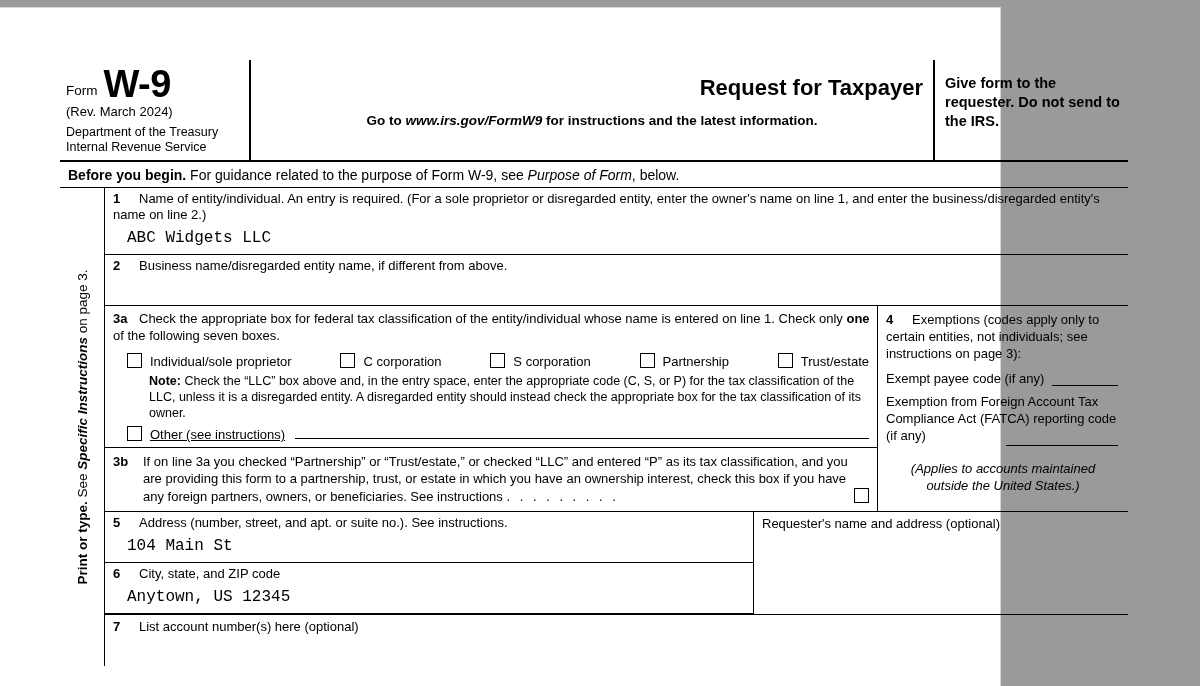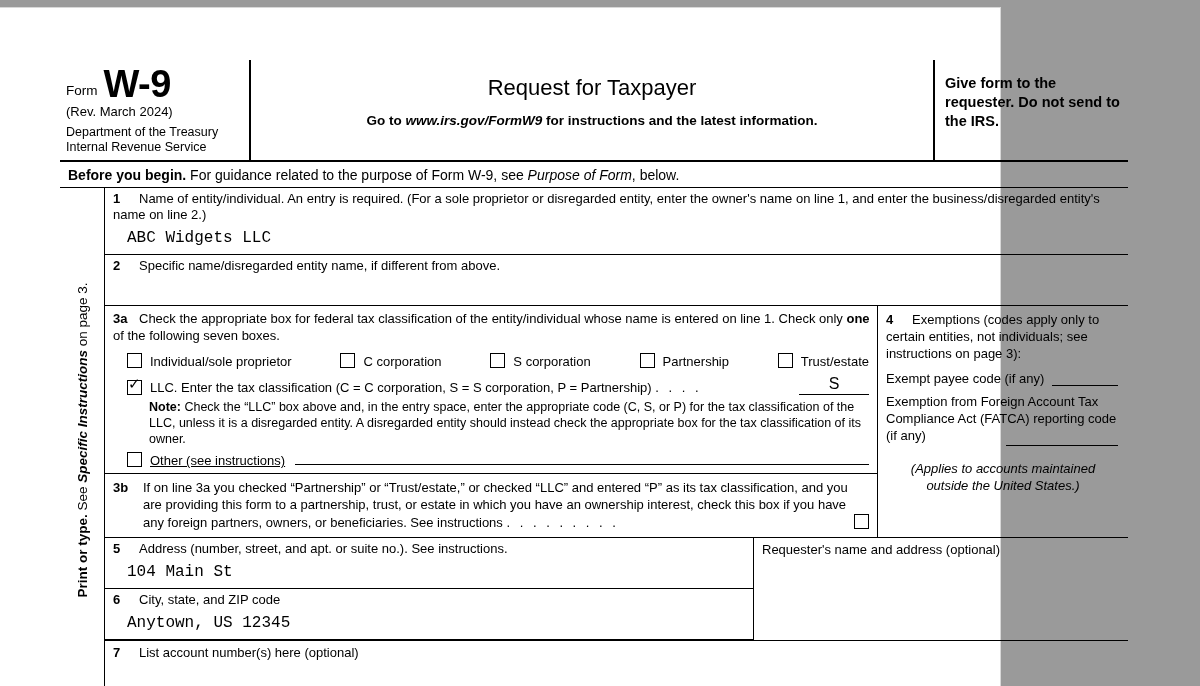--- a/index.html
+++ b/index.html
@@ -53,21 +53,21 @@
   .w9 { font-size: 38px; font-weight: bold; letter-spacing: -0.5px; line-height: 0.95; }
   .rev { font-size: 13px; margin-top: 3px; }
   .dept { font-size: 12.5px; margin-top: 5px; line-height: 1.22; }
 
   .hdr-mid {
     flex: 1;
     text-align: center;
     padding: 14px 10px 8px 10px;
     border-right: 2.5px solid #000;
   }
-  .title1 { font-size: 22px; font-weight: normal; line-height: 1.3; }
+  .title1 { font-size: 22px; font-weight: bold; line-height: 1.3; text-align: right; }
   .goto { font-size: 13.5px; font-weight: bold; margin-top: 10px; }
   .goto .it { font-style: italic; }
 
   .hdr-right {
     width: 175px;
     padding: 14px 8px 8px 10px;
     font-size: 14.5px;
     font-weight: bold;
     line-height: 1.32;
   }
@@ -255,21 +255,21 @@
 
           <div class="row">
             <div class="rowline">
               <span class="numlbl">1</span><span>Name of entity/individual. An entry is required. (For a sole proprietor or disregarded entity, enter the owner's name on line 1, and enter the business/disregarded entity's name on line 2.)</span>
             </div>
             <div class="entry">ABC Widgets LLC</div>
           </div>
 
           <div class="row">
             <div class="rowline">
-              <span class="numlbl">2</span><span>Specific name/disregarded entity name, if different from above.</span>
+              <span class="numlbl">2</span><span>Business name/disregarded entity name, if different from above.</span>
             </div>
             <div class="entry"></div>
           </div>
 
           <div class="row split">
 
             <div class="left-col">
 
               <div class="rowline" style="padding-top:5px;">
                 <span class="numlbl">3a</span><span>Check the appropriate box for federal tax classification of the entity/individual whose name is entered on line 1. Check only </span><b>one</b><span> of the following seven boxes.</span>
@@ -286,28 +286,20 @@
                   <span class="cb"></span><span>S corporation</span>
                 </span>
                 <span class="opt">
                   <span class="cb"></span><span>Partnership</span>
                 </span>
                 <span class="opt">
                   <span class="cb"></span><span>Trust/estate</span>
                 </span>
               </div>
 
-              <div class="llcline">
-                <span class="cb checked"></span>
-                <span class="llctext">
-                  <span>LLC. Enter the tax classification (C = C corporation, S = S corporation, P = Partnership)</span>
-                  <span class="dots">.    .    .    .</span>
-                </span>
-                <span class="llcval">S</span>
-              </div>
 
               <div class="note">
                 <b>Note:</b><span> Check the “LLC” box above and, in the entry space, enter the appropriate code (C, S, or P) for the tax classification of the LLC, unless it is a disregarded entity. A disregarded entity should instead check the appropriate box for the tax classification of its owner.</span>
               </div>
 
               <div class="otherline">
                 <span><span class="cb"></span><span>Other (see instructions)</span></span>
                 <span class="otherrule"></span>
               </div>
 

